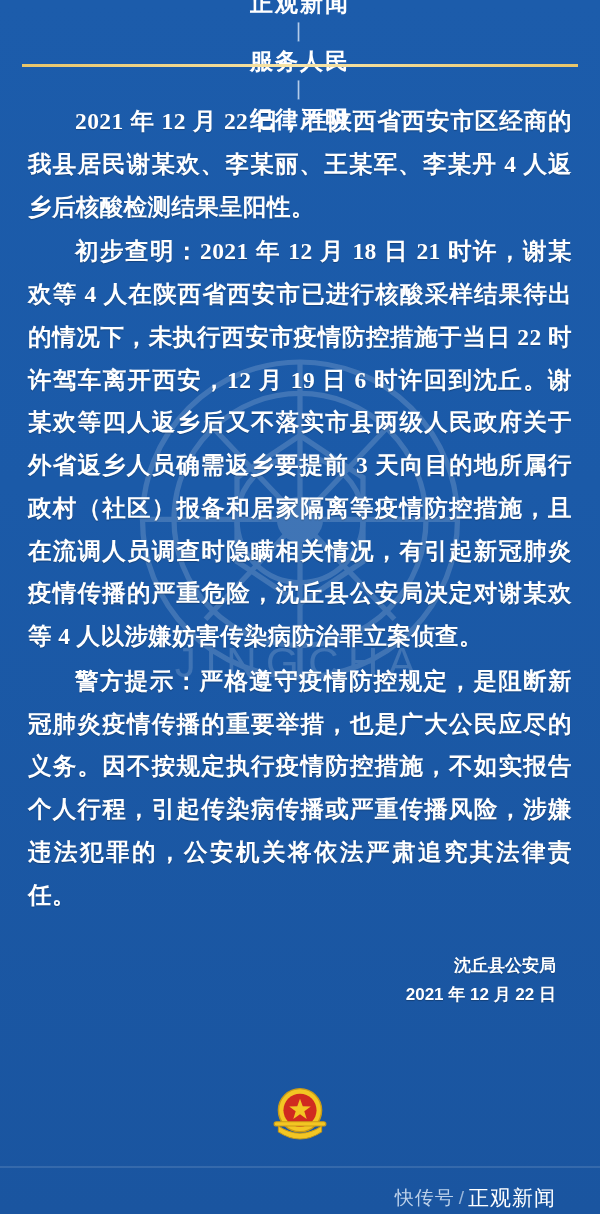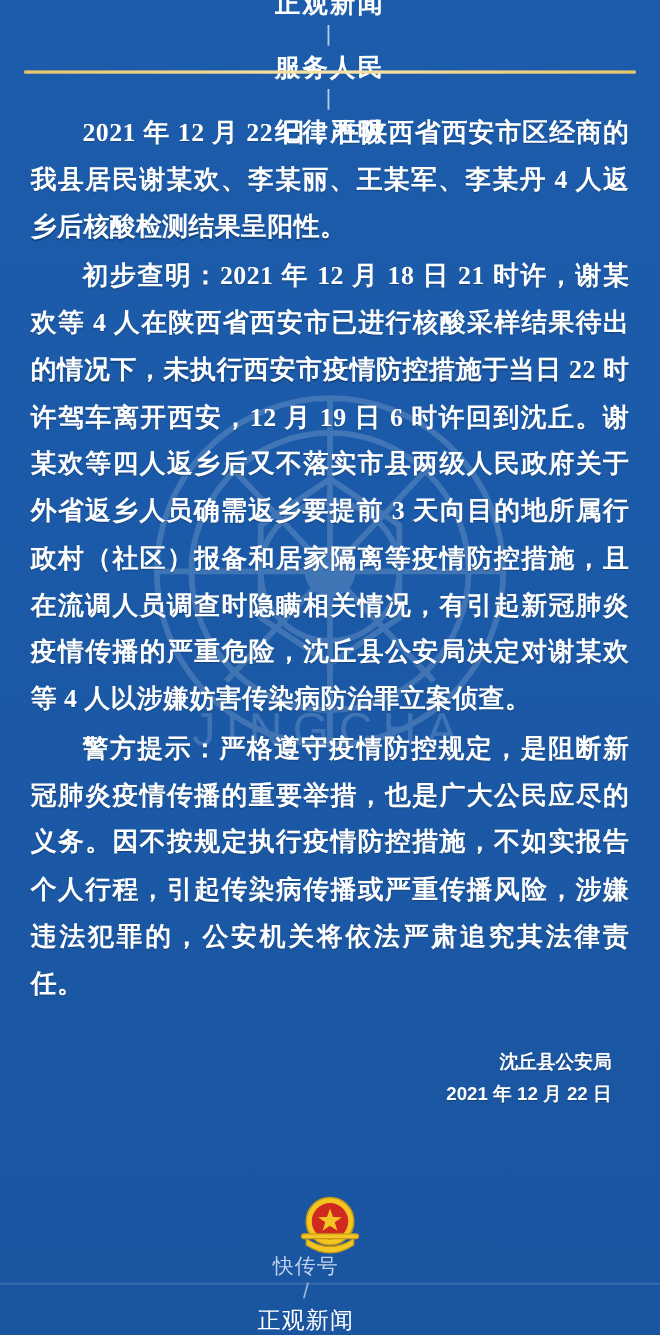--- a/index.html
+++ b/index.html
@@ -144,21 +144,20 @@
     right: 0;
     bottom: 0;
     height: 32px;
     display: flex;
     align-items: center;
     justify-content: flex-end;
     padding-right: 44px;
     box-sizing: border-box;
     z-index: 6;
     font-family: "Liberation Sans", sans-serif;
-    flex-direction: column;
   }
   .footer-left {
     color: #cfdff2;
     font-size: 19px;
     letter-spacing: 1px;
     opacity: 0.9;
   }
   .footer-divider {
     color: #cfdff2;
     font-size: 19px;

